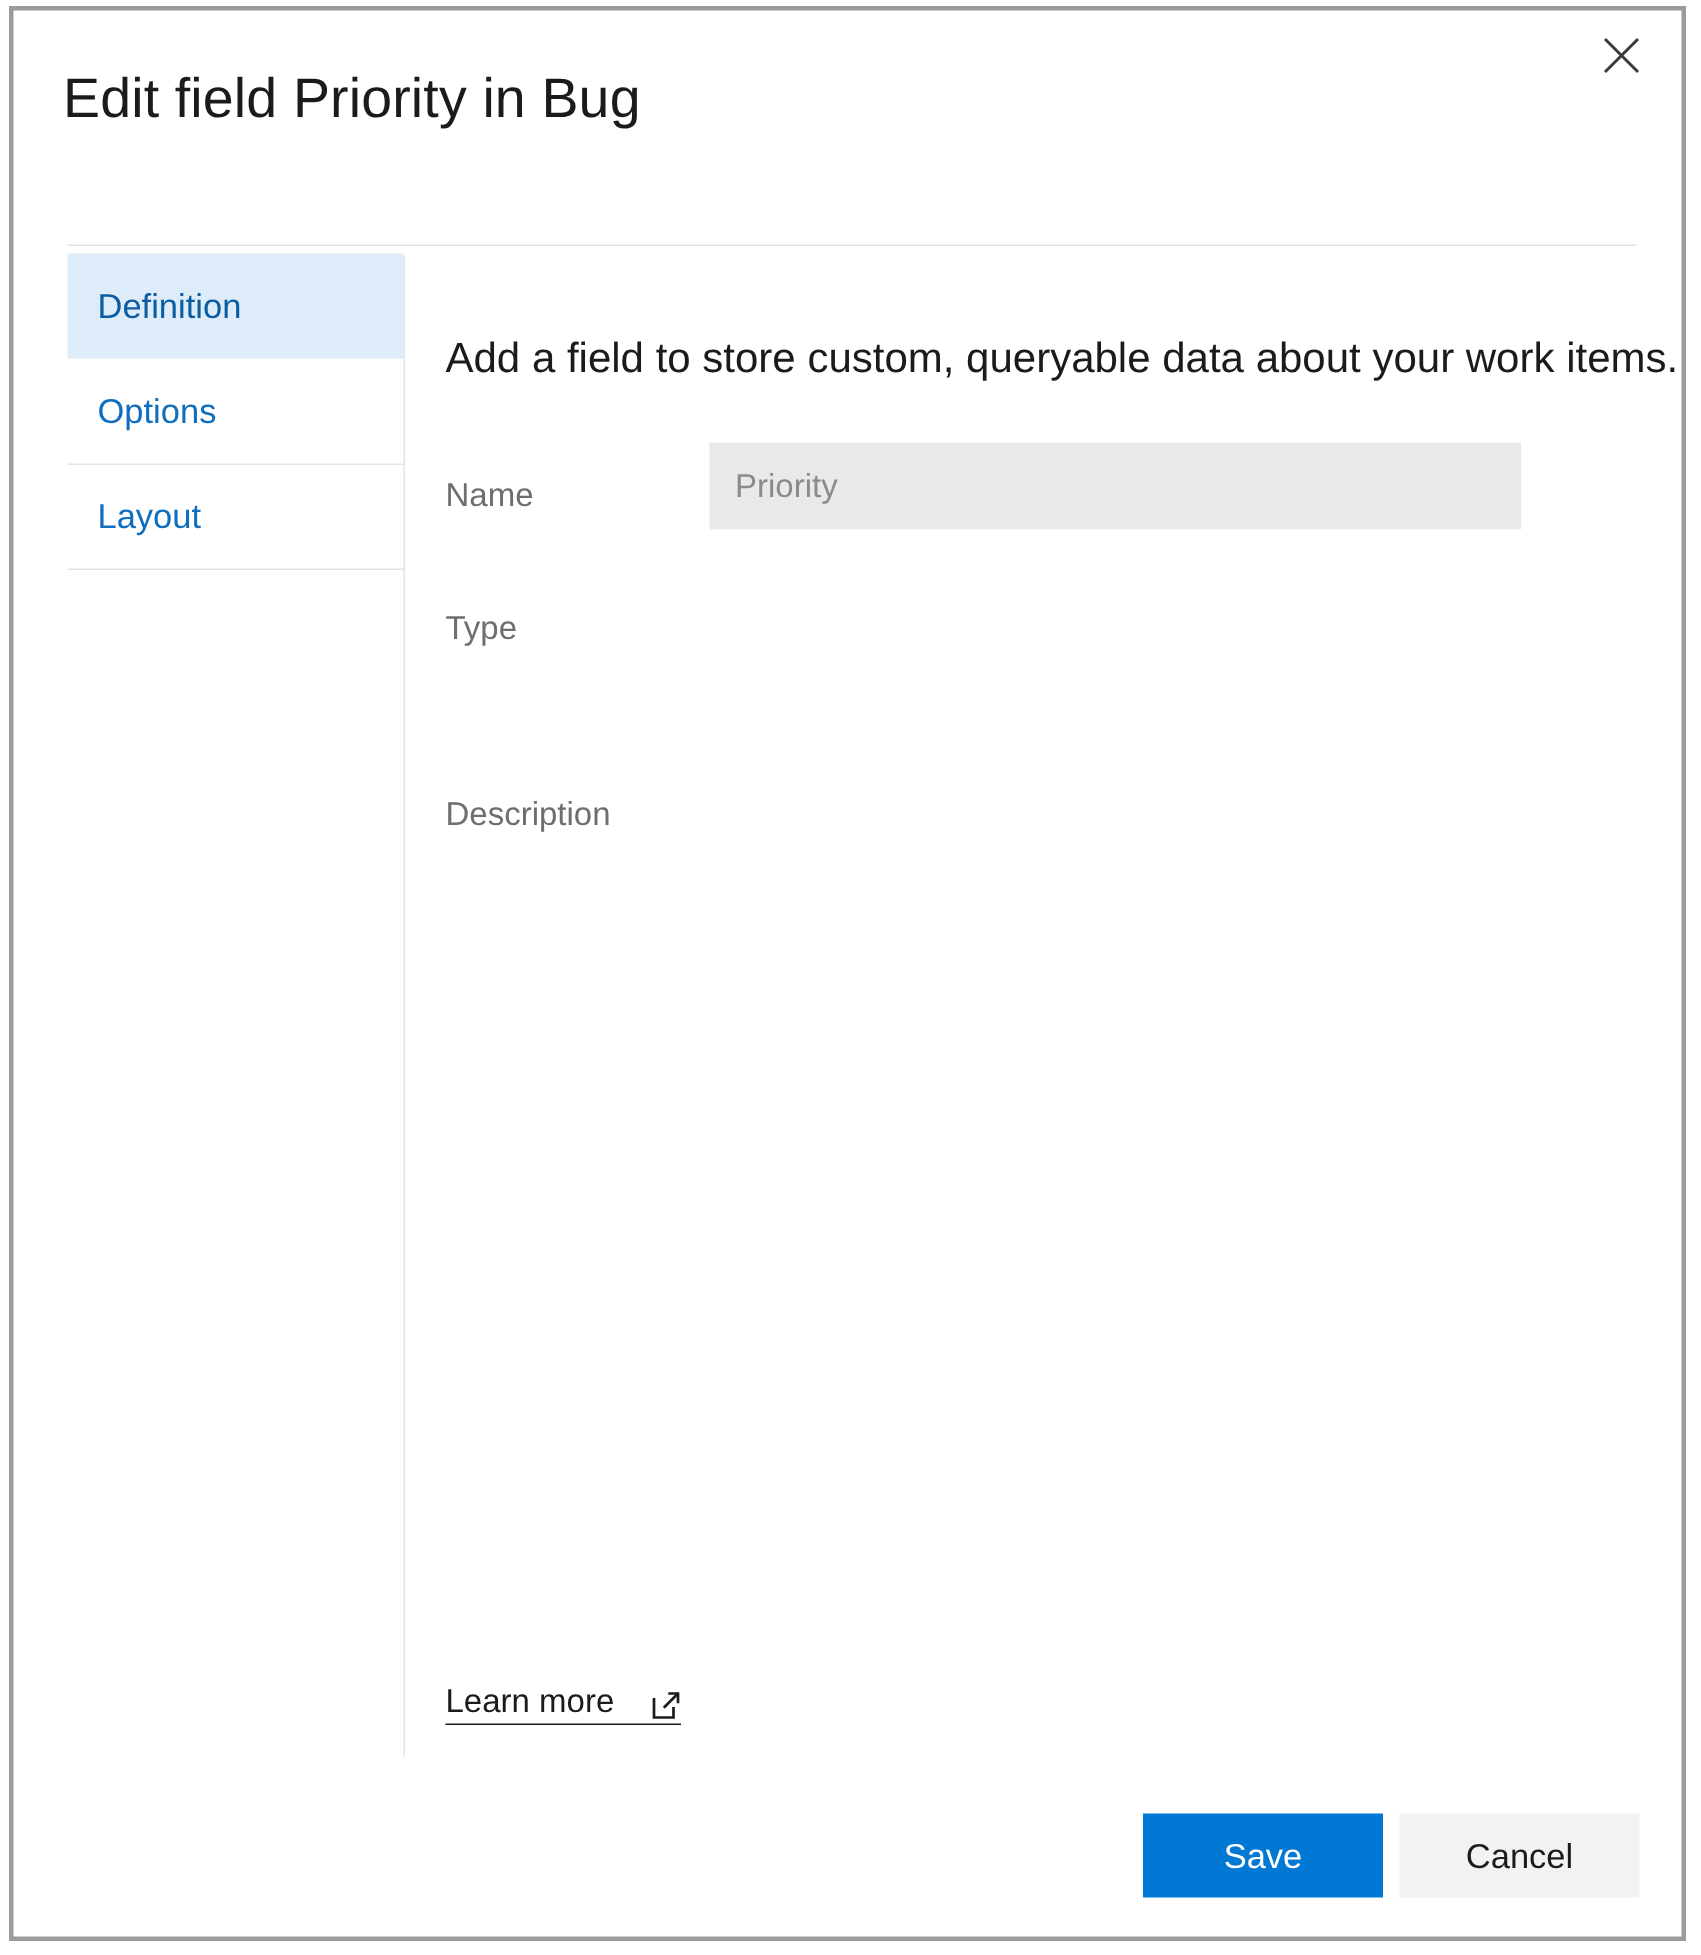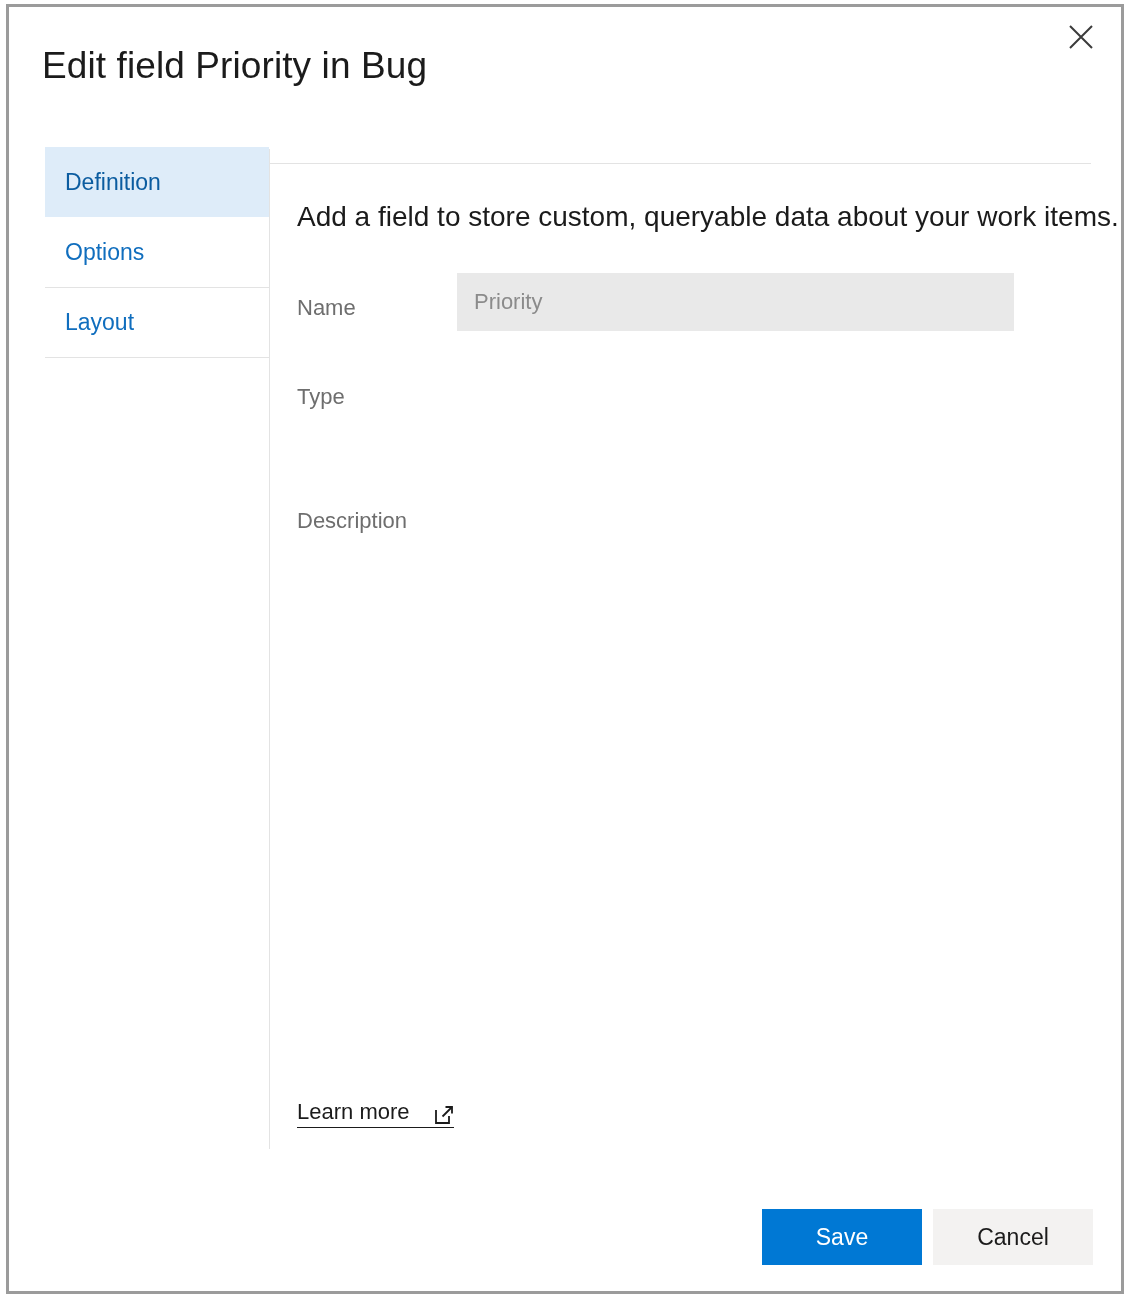--- a/index.html
+++ b/index.html
@@ -67,21 +67,21 @@
     top: 156px;
     width: 1046px;
     height: 1px;
     background: #e3e3e3;
   }
 
   
   .body-area {
     position: absolute;
     left: 0;
-    top: 140px;
+    top: 162px;
     width: 100%;
     bottom: 0;
   }
   .sidebar {
     position: absolute;
     left: 36px;
     top: 0;
     width: 224px;
   }
   .v-divider {
@@ -166,20 +166,21 @@
     height: 58px;
     background: #e9e9e9;
     border: 0;
     box-sizing: border-box;
     display: flex;
     align-items: center;
     padding-left: 17px;
     font-size: 22px;
     color: #8b8b8b;
     font-family: "Liberation Sans", sans-serif;
+    margin-left: 16px;
   }
   .text-input.bordered {
     border: 1px solid #dcdcdc;
   }
 
   .textarea-box {
     flex: 1 1 auto;
     height: 108px;
     border: 1px solid #3c78ab;
     background: #ffffff;

